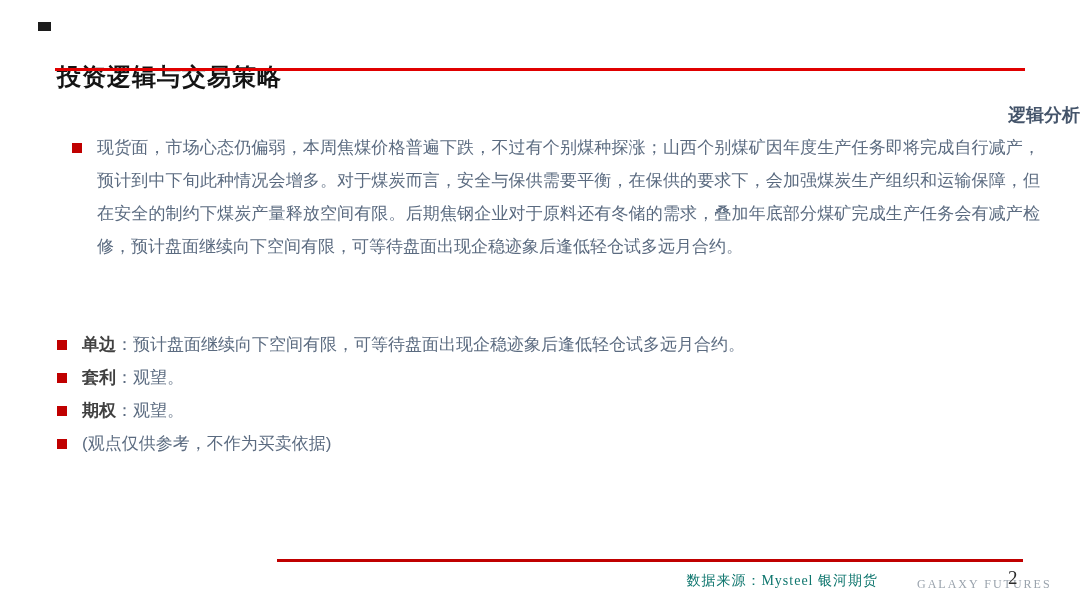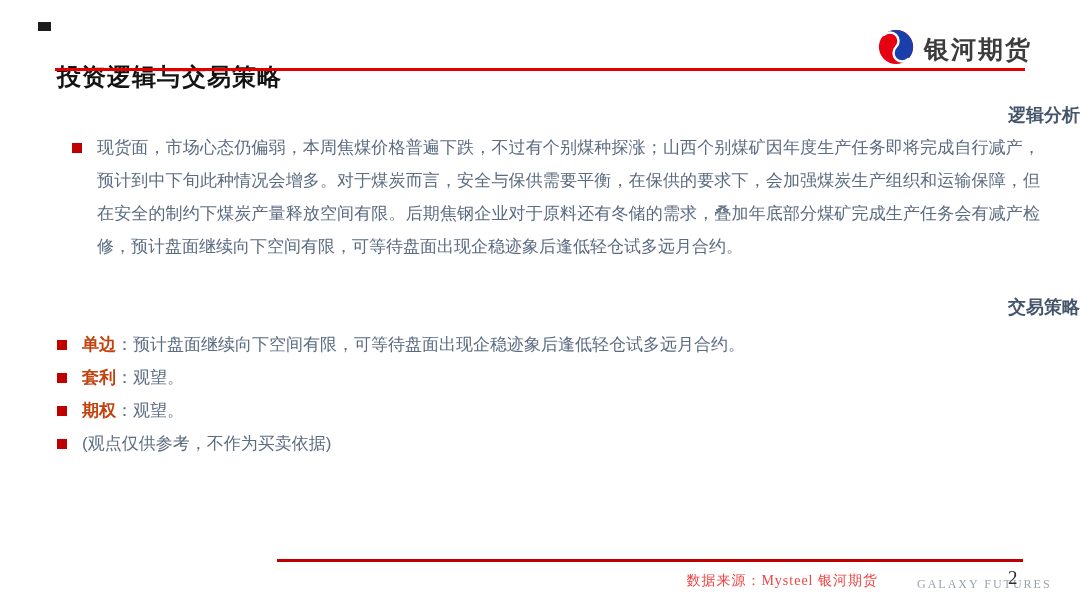--- a/index.html
+++ b/index.html
@@ -92,40 +92,40 @@
   }
   .strategy-item {
     display: flex;
     font-size: 17px;
     line-height: 33px;
     color: #5b6b80;
   }
   .strategy-item .bullet-sq { margin-top: 12px; }
   .item-label {
     font-weight: bold;
-    color: #c2410c;
+    color: #404040;
     white-space: pre;
   }
   .item-colon { white-space: pre; }
   .item-text { }
 
   
   .footer-rule {
     position: absolute;
     left: 277px; top: 559px;
     width: 746px; height: 3px;
     background: #c00000;
   }
   .footer-source {
     position: absolute;
     top: 572px;
     right: 202px;
     font-family: "Liberation Serif", serif;
     font-size: 14px;
-    color: #ef4444;
+    color: #0f766e;
     letter-spacing: 1px;
   }
   .footer-brand {
     position: absolute;
     left: 917px; top: 577px;
     font-family: "Liberation Serif", serif;
     font-size: 12px;
     letter-spacing: 2px;
     color: #9aa3ad;
   }
@@ -139,43 +139,30 @@
 </style>
 </head>
 <body>
 
 <div class="slide">
 
   <div class="corner-square"></div>
   <div class="page-title">投资逻辑与交易策略</div>
   <div class="title-rule"></div>
 
-  <div class="logo">
-    <span>
-      <svg width="38" height="38" viewBox="0 0 40 40" aria-hidden="true">
-        <g transform="rotate(-45 20 20)">
-          <circle cx="20" cy="20" r="18" fill="#e60012"></circle>
-          <path d="M20,2 A18,18 0 0 1 20,38 A9,9 0 0 1 20,20 A9,9 0 0 0 20,2 Z" fill="#1a3faa"></path>
-          <path d="M20,2 A9,9 0 0 1 20,20 A9,9 0 0 0 20,38" fill="none" stroke="#ffffff" stroke-width="2.6" stroke-linecap="round"></path>
-        </g>
-      </svg>
-    </span>
-    <span class="logo-text">银河期货</span>
-  </div>
 
   <div class="section-heading heading-logic">逻辑分析</div>
 
   <div class="logic-block">
     <div class="bullet-row">
       <span class="bullet-sq"></span>
       <div class="body-text">现货面，市场心态仍偏弱，本周焦煤价格普遍下跌，不过有个别煤种探涨；山西个别煤矿因年度生产任务即将完成自行减产，预计到中下旬此种情况会增多。对于煤炭而言，安全与保供需要平衡，在保供的要求下，会加强煤炭生产组织和运输保障，但在安全的制约下煤炭产量释放空间有限。后期焦钢企业对于原料还有冬储的需求，叠加年底部分煤矿完成生产任务会有减产检修，预计盘面继续向下空间有限，可等待盘面出现企稳迹象后逢低轻仓试多远月合约。</div>
     </div>
   </div>
 
-  <div class="section-heading heading-strategy">交易策略</div>
 
   <div class="strategy-list">
     <div class="strategy-item">
       <span class="bullet-sq"></span>
       <span class="item-label">单边</span>
         <span class="item-colon">：</span>
         <span class="item-text">预计盘面继续向下空间有限，可等待盘面出现企稳迹象后逢低轻仓试多远月合约。</span>
     </div>
     <div class="strategy-item">
       <span class="bullet-sq"></span>

